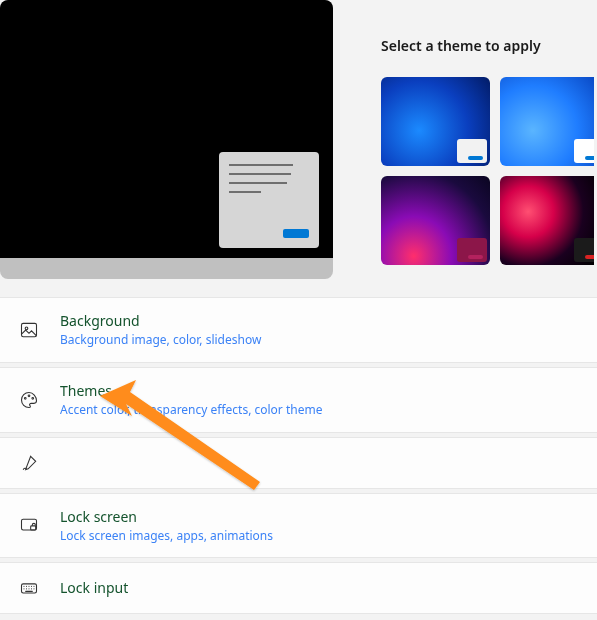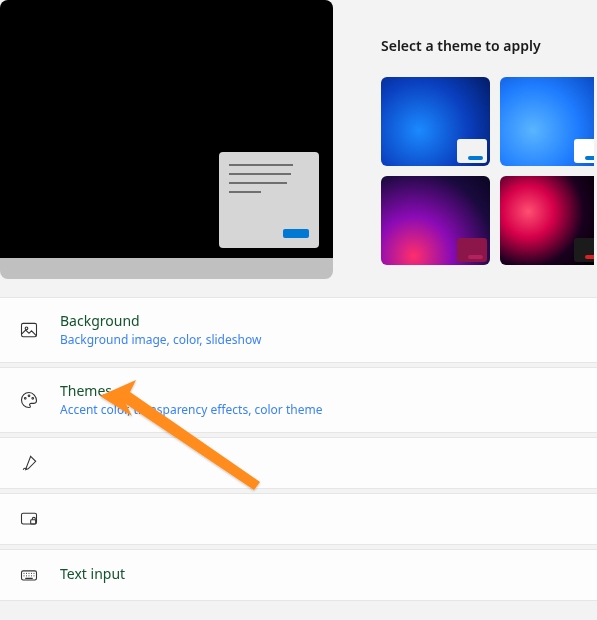--- a/index.html
+++ b/index.html
@@ -242,31 +242,35 @@
   </div>
 
   <div class="row">
     <span class="row-icon">
       <svg viewBox="0 0 24 24">
           <rect x="3" y="5" width="18" height="13" rx="2"></rect>
           <rect x="14" y="13" width="6" height="5" rx="1"></rect>
           <path d="M16 13v-1.2a1.8 1.8 0 0 1 3.6 0V13"></path>
         </svg>
     </span>
+    <div class="row-text">
+      <span class="row-title">Lock screen</span>
+      <span class="row-sub">Lock screen images, apps, animations</span>
+    </div>
   </div>
 
   <div class="row">
     <span class="row-icon">
       <svg viewBox="0 0 24 24">
           <rect x="3" y="7" width="18" height="11" rx="2"></rect>
           <path d="M6 10h0M9 10h0M12 10h0M15 10h0M18 10h0M6 13h0M9 13h0M12 13h0M15 13h0M18 13h0M8 16h8" stroke-linecap="round"></path>
         </svg>
     </span>
     <div class="row-text">
-      <span class="row-title">Text input</span>
+      <span class="row-title">Lock input</span>
     </div>
   </div>
 
 </div>
 
 <svg class="arrow-overlay" style="left:100px; top:380px;" width="170" height="120" viewBox="0 0 170 120">
   <defs>
     <filter id="s" x="-20%" y="-20%" width="140%" height="140%">
       <feDropShadow dx="0" dy="1" stdDeviation="0.8" flood-opacity="0.25"></feDropShadow>
     </filter>

